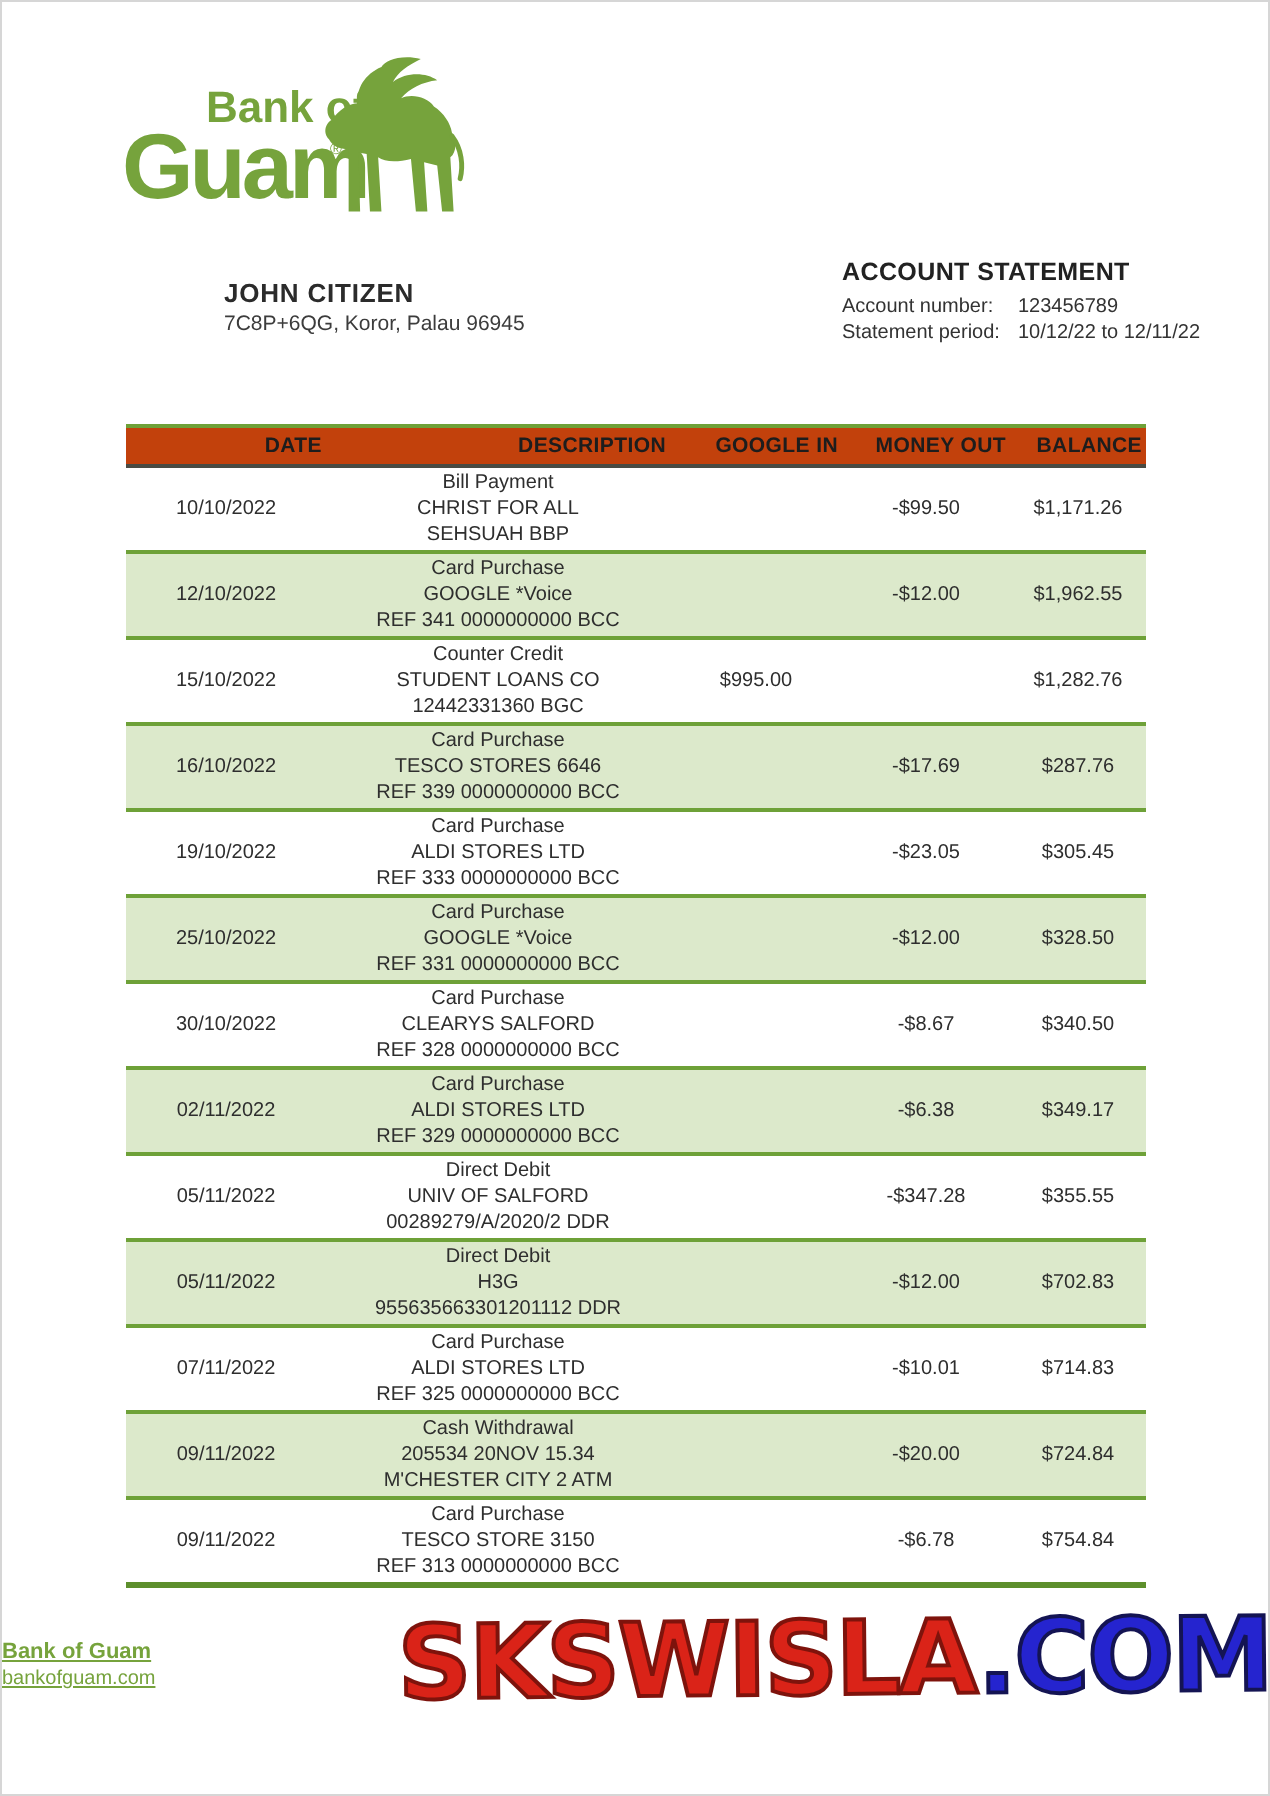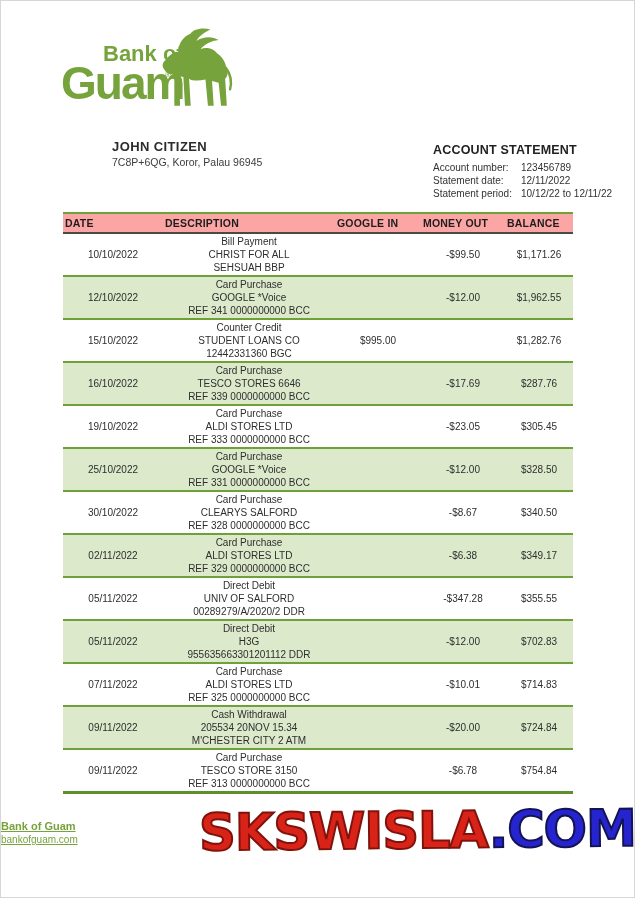--- a/index.html
+++ b/index.html
@@ -8,33 +8,33 @@
         border:1px solid #d6d6d6;box-sizing:border-box;overflow:hidden;}
 
   
   .brand{position:absolute;left:60px;top:24px;width:180px;height:92px;}
 
   
   .customer{position:absolute;left:63px;top:138px;margin-left:48px;}
   .customer .name{font-size:13px;font-weight:bold;color:#2b2b2b;letter-spacing:.4px;}
   .customer .addr{font-size:10.5px;color:#3c3c3c;margin-top:2px;}
 
-  .statement{position:absolute;left:420px;top:142px;width:200px;margin-left:12px;}
+  .statement{position:absolute;left:420px;top:128px;width:200px;}
   .statement .title{font-size:12.5px;font-weight:bold;color:#222;margin-bottom:4px;letter-spacing:.2px;}
   .statement .field{font-size:10px;color:#333;line-height:13px;white-space:nowrap;}
   .statement .field .lbl{display:inline-block;min-width:88px;}
 
   
   table.stmt{position:absolute;left:62px;top:211px;width:510px;border-collapse:collapse;
              font-size:10px;color:#2e2e2e;table-layout:fixed;}
   table.stmt col.c1{width:100px;} table.stmt col.c2{width:172px;}
   table.stmt col.c3{width:86px;}  table.stmt col.c4{width:84px;}
   table.stmt col.c5{width:68px;}
-  table.stmt thead th{background:#fca5a5;border-top:2px solid #6ea138;border-bottom:2px solid #4a4a42;
-             font-size:10.5px;font-weight:bold;color:#1d1d1d;padding:3px 2px;text-align:left;letter-spacing:.2px;}
+  table.stmt thead th{background:#c2410c;border-top:2px solid #6ea138;border-bottom:2px solid #4a4a42;
+             font-size:10.5px;font-weight:bold;color:#1d1d1d;padding:3px 2px;text-align:right;letter-spacing:.2px;}
   table.stmt td{text-align:center;vertical-align:middle;padding:0 2px;height:41px;}
   table.stmt tr.shaded td{background:#dce9cb;border-top:2px solid #6ea138;border-bottom:2px solid #6ea138;}
   table.stmt tbody{border-bottom:3px solid #5d8f2c;}
   .c-desc div{line-height:13px;}
 
   
   .footer{position:absolute;left:0;top:818px;width:589px;text-align:left;color:#76a33c;text-decoration:underline;}
   .footer .bank{font-size:11px;font-weight:bold;line-height:14px;}
   .footer .line{font-size:10px;line-height:14px;}
 
@@ -65,23 +65,20 @@
 
   <div class="customer">
     <div class="name">JOHN CITIZEN</div>
     <div class="addr">7C8P+6QG, Koror, Palau 96945</div>
   </div>
 
   <div class="statement">
     <div class="title">ACCOUNT STATEMENT</div>
     <div class="field">
       <span class="lbl">Account number:</span><span>123456789</span>
-    </div>
-    <div class="field">
-      <span class="lbl">Statement date:</span><span>12/11/2022</span>
     </div>
     <div class="field">
       <span class="lbl">Statement period:</span><span>10/12/22 to 12/11/22</span>
     </div>
   </div>
 
   <table class="stmt">
     <colgroup>
         <col class="c1">
         <col class="c2">

